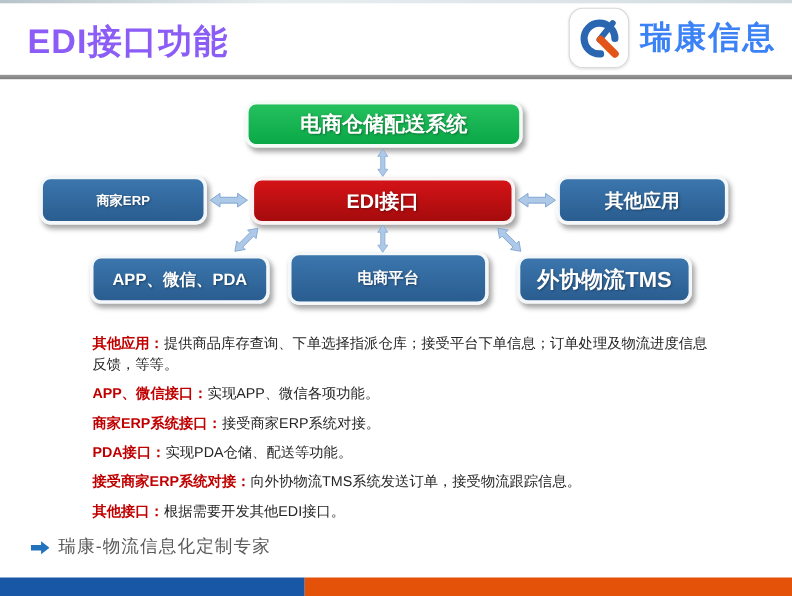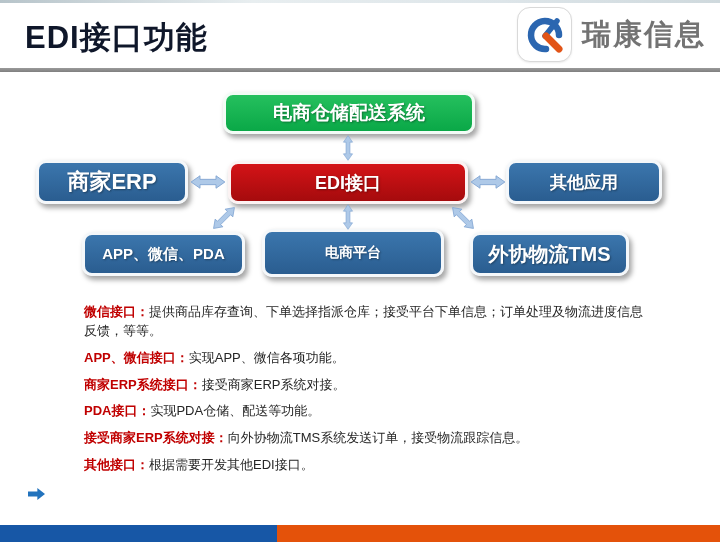--- a/index.html
+++ b/index.html
@@ -11,49 +11,49 @@
   }
   
   .top-strip {
     position:absolute; left:0; top:0; width:720px; height:3px;
     background:linear-gradient(to right,#b7c4ca,#e8eef0 35%,#dde5e9 70%,#cfd9dd);
   }
   
   .header { position:absolute; left:0; top:3px; width:720px; height:65px; }
   .page-title {
     position:absolute; left:25px; top:14px;
-    font-size:31px; font-weight:800; color:#0f172a; letter-spacing:1px;
+    font-size:31px; font-weight:800; color:#8b5cf6; letter-spacing:1px;
   }
   .brand { position:absolute; right:14px; top:4px; display:flex; align-items:center; }
   .logo-badge {
     width:55px; height:55px; border:1px solid #d9d9d9; border-radius:13px;
     background:#fff; display:flex; align-items:center; justify-content:center;
     box-shadow:0 1px 2px rgba(0,0,0,.08);
   }
   .brand-name {
-    margin-left:10px; font-size:29px; font-weight:800; color:#737373; letter-spacing:2px;
+    margin-left:10px; font-size:29px; font-weight:800; color:#3b82f6; letter-spacing:2px;
   }
   .divider {
     position:absolute; left:0; top:68px; width:720px; height:4px;
     background:linear-gradient(to bottom,#9a9a9a,#7f7f7f);
   }
   
   .node {
     position:absolute; display:flex; align-items:center; justify-content:center;
     border-radius:10px; border:3px solid rgba(255,255,255,.95);
     color:#fff; font-weight:700; text-align:center;
     box-shadow:2.5px 3.5px 5px rgba(0,0,0,.35);
     text-shadow:1px 1px 2px rgba(0,0,0,.35);
   }
   .node-green { background:linear-gradient(to bottom,#25c05e,#0aa847); }
   .node-red   { background:linear-gradient(to bottom,#d41317,#a50b0d); }
   .node-blue  { background:linear-gradient(to bottom,#3b76ad,#2a5d90); }
   .n-wms      { left:223px; top:92px;  width:252px; height:42px; font-size:19px; }
   .n-edi      { left:228px; top:161px; width:240px; height:43px; font-size:18px; }
-  .n-erp      { left:36px;  top:160px; width:152px; height:44px; font-size:22px; }
+  .n-erp      { left:36px;  top:160px; width:152px; height:44px; font-size:12px; }
   .n-other    { left:506px; top:160px; width:156px; height:44px; font-size:17px; }
   .n-apps     { left:82px;  top:232px; width:163px; height:44px; font-size:15px; }
   .n-platform { left:262px; top:229px; width:182px; height:48px; font-size:14px; }
   .n-tms      { left:470px; top:232px; width:159px; height:44px; font-size:20px; }
   
   .arrow { position:absolute; display:flex; align-items:center; justify-content:center; }
   .arrow svg { display:block; }
   .a-wms-edi      { left:335px; top:135px; width:26px; height:26px; }
   .a-wms-edi svg  { transform:rotate(90deg); }
   .a-edi-platform { left:335px; top:204px; width:26px; height:26px; }
@@ -135,32 +135,33 @@
         </svg>
     </div>
     <div class="arrow a-edi-tms">
       <svg width="32" height="14" viewBox="0 0 40 18">
           <path d="M1 9 L11 2 L11 6 L29 6 L29 2 L39 9 L29 16 L29 12 L11 12 L11 16 Z" fill="#aec9e8" stroke="#7fa4d2" stroke-width="1"></path>
         </svg>
     </div>
   </div>
 
   <div class="descriptions">
-    <p class="desc"><span class="lbl">微信接口：</span><span>提供商品库存查询、下单选择指派仓库；接受平台下单信息；订单处理及物流进度信息反馈，等等。</span></p>
+    <p class="desc"><span class="lbl">其他应用：</span><span>提供商品库存查询、下单选择指派仓库；接受平台下单信息；订单处理及物流进度信息反馈，等等。</span></p>
     <p class="desc"><span class="lbl">APP、微信接口：</span><span>实现APP、微信各项功能。</span></p>
     <p class="desc"><span class="lbl">商家ERP系统接口：</span><span>接受商家ERP系统对接。</span></p>
     <p class="desc"><span class="lbl">PDA接口：</span><span>实现PDA仓储、配送等功能。</span></p>
     <p class="desc"><span class="lbl">接受商家ERP系统对接：</span><span>向外协物流TMS系统发送订单，接受物流跟踪信息。</span></p>
     <p class="desc"><span class="lbl">其他接口：</span><span>根据需要开发其他EDI接口。</span></p>
   </div>
 
   <div class="footer">
     <svg class="footer-arrow-icon" viewBox="0 0 20 16">
       <path d="M0 5 L11 5 L11 1 L20 8 L11 15 L11 11 L0 11 Z" fill="#2273bd"></path>
     </svg>
+    <span class="tagline">瑞康-物流信息化定制专家</span>
   </div>
 
   <div class="bottom-bar">
     <div class="bar-blue"></div>
     <div class="bar-orange"></div>
   </div>
 
 </div>
 
 </body></html>

